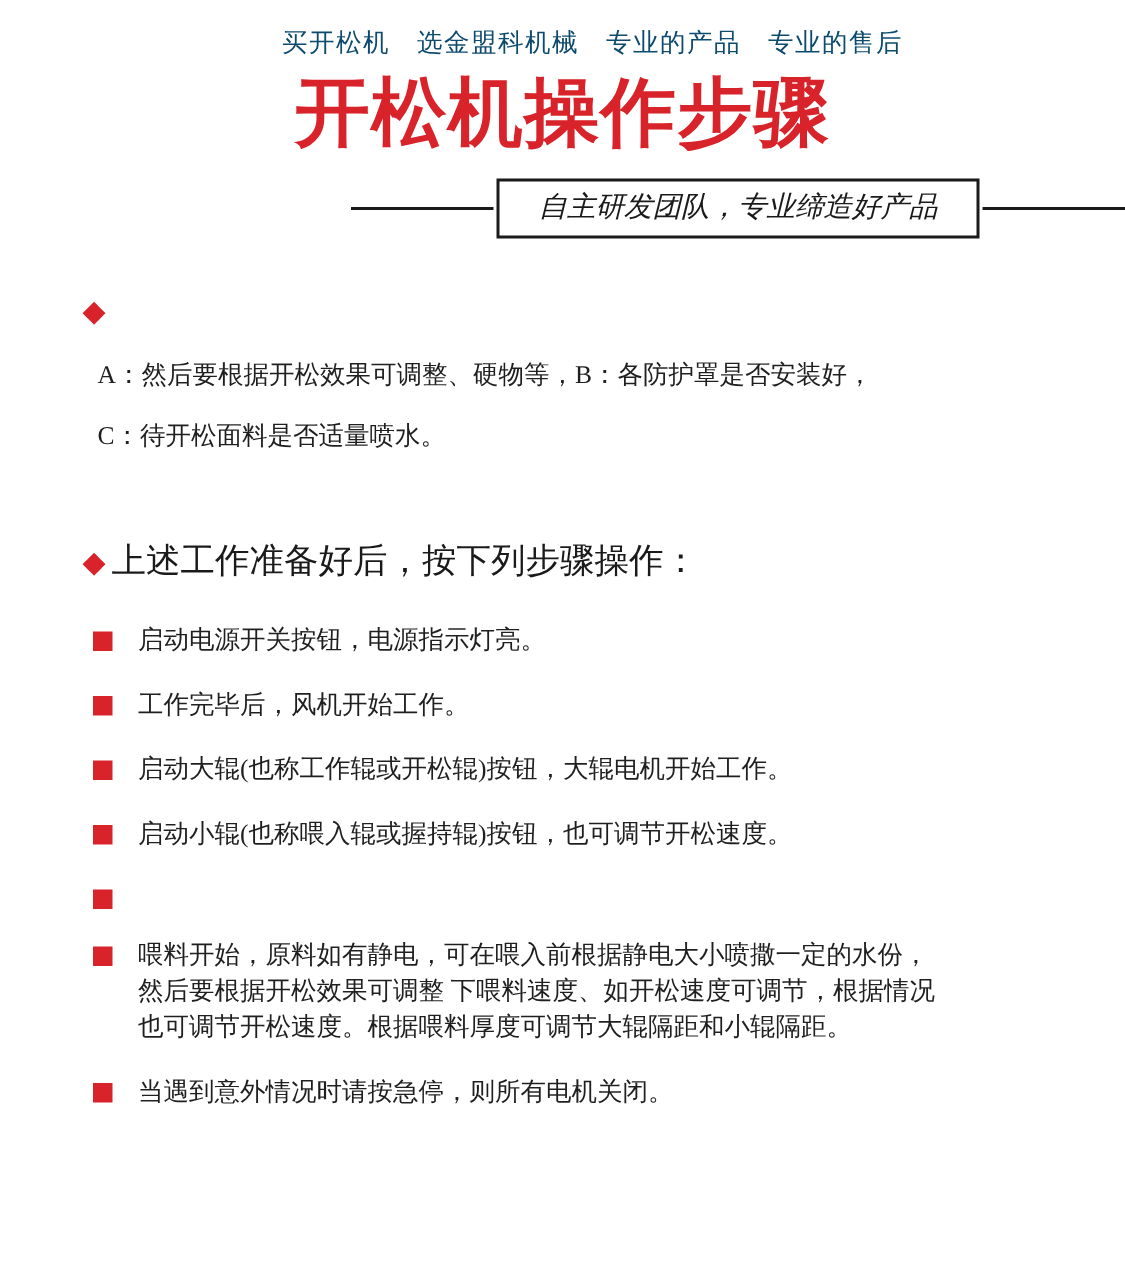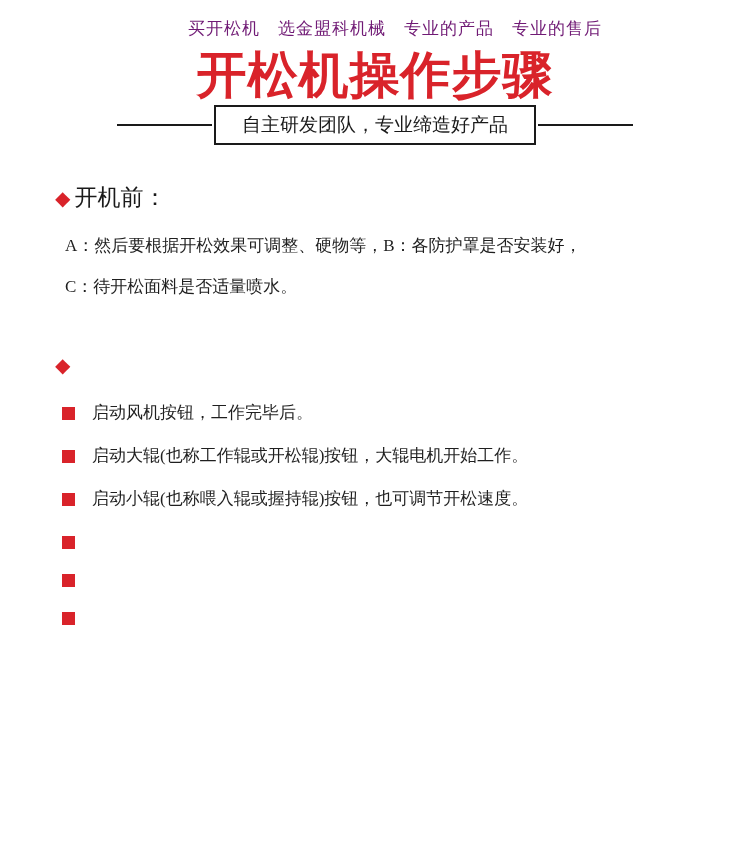--- a/index.html
+++ b/index.html
@@ -17,42 +17,43 @@
   .page {
     width: 750px;
     box-sizing: border-box;
     padding: 18px 0 30px 0;
   }
   
   .tagline {
     text-align: center;
     font-size: 17px;
     letter-spacing: 1px;
-    color: #701a75;
+    color: #0c4a6e;
     margin: 0 0 6px 0;
     line-height: 22px;
     padding-left: 40px;
   }
   
   .main-title {
     text-align: center;
     font-family: "Liberation Sans", "DejaVu Sans", sans-serif;
     font-weight: 900;
     font-size: 50px;
     line-height: 58px;
     color: #d9232a;
     margin: 0;
     letter-spacing: 1px;
   }
   
   .banner-row {
-    margin-top: 1px;
+    margin-top: 15px;
     display: flex;
     align-items: center;
-    justify-content: center;
+    justify-content: flex-end;
+    font-style: italic;
   }
   .banner-rule {
     width: 95px;
     height: 0;
     border-top: 2px solid #1a1a1a;
   }
   .banner-box {
     border: 2px solid #1a1a1a;
     padding: 6px 26px;
     margin: 0 2px;
@@ -121,49 +122,57 @@
   <h1 class="main-title">开松机操作步骤</h1>
 
   <div class="banner-row">
     <span class="banner-rule"></span>
     <span class="banner-box">自主研发团队，专业缔造好产品</span>
     <span class="banner-rule"></span>
   </div>
 
   <div class="section-heading first">
     <span class="diamond-icon">◆</span>
-    <span>开机前：</span>
   </div>
 
   <div class="pre-check">
     <div class="pre-check-line">A：然后要根据开松效果可调整、硬物等，B：各防护罩是否安装好，</div>
     <div class="pre-check-line">C：待开松面料是否适量喷水。</div>
   </div>
 
   <div class="section-heading second">
     <span class="diamond-icon">◆</span>
+    <span>上述工作准备好后，按下列步骤操作：</span>
   </div>
 
   <div class="step-list">
     <div class="step-item">
       <span class="bullet-square-icon"></span>
-      <span class="step-text">启动风机按钮，工作完毕后。</span>
+      <span class="step-text">启动电源开关按钮，电源指示灯亮。</span>
+    </div>
+    <div class="step-item">
+      <span class="bullet-square-icon"></span>
+      <span class="step-text">工作完毕后，风机开始工作。</span>
     </div>
     <div class="step-item">
       <span class="bullet-square-icon"></span>
       <span class="step-text">启动大辊(也称工作辊或开松辊)按钮，大辊电机开始工作。</span>
     </div>
     <div class="step-item">
       <span class="bullet-square-icon"></span>
       <span class="step-text">启动小辊(也称喂入辊或握持辊)按钮，也可调节开松速度。</span>
     </div>
     <div class="step-item">
       <span class="bullet-square-icon"></span>
     </div>
     <div class="step-item">
       <span class="bullet-square-icon"></span>
+      <span class="step-text">喂料开始，原料如有静电，可在喂入前根据静电大小喷撒一定的水份，
+然后要根据开松效果可调整 下喂料速度、如开松速度可调节，根据情况
+也可调节开松速度。根据喂料厚度可调节大辊隔距和小辊隔距。</span>
     </div>
     <div class="step-item">
       <span class="bullet-square-icon"></span>
+      <span class="step-text">当遇到意外情况时请按急停，则所有电机关闭。</span>
     </div>
   </div>
 
 </div>
 
 </body></html>

